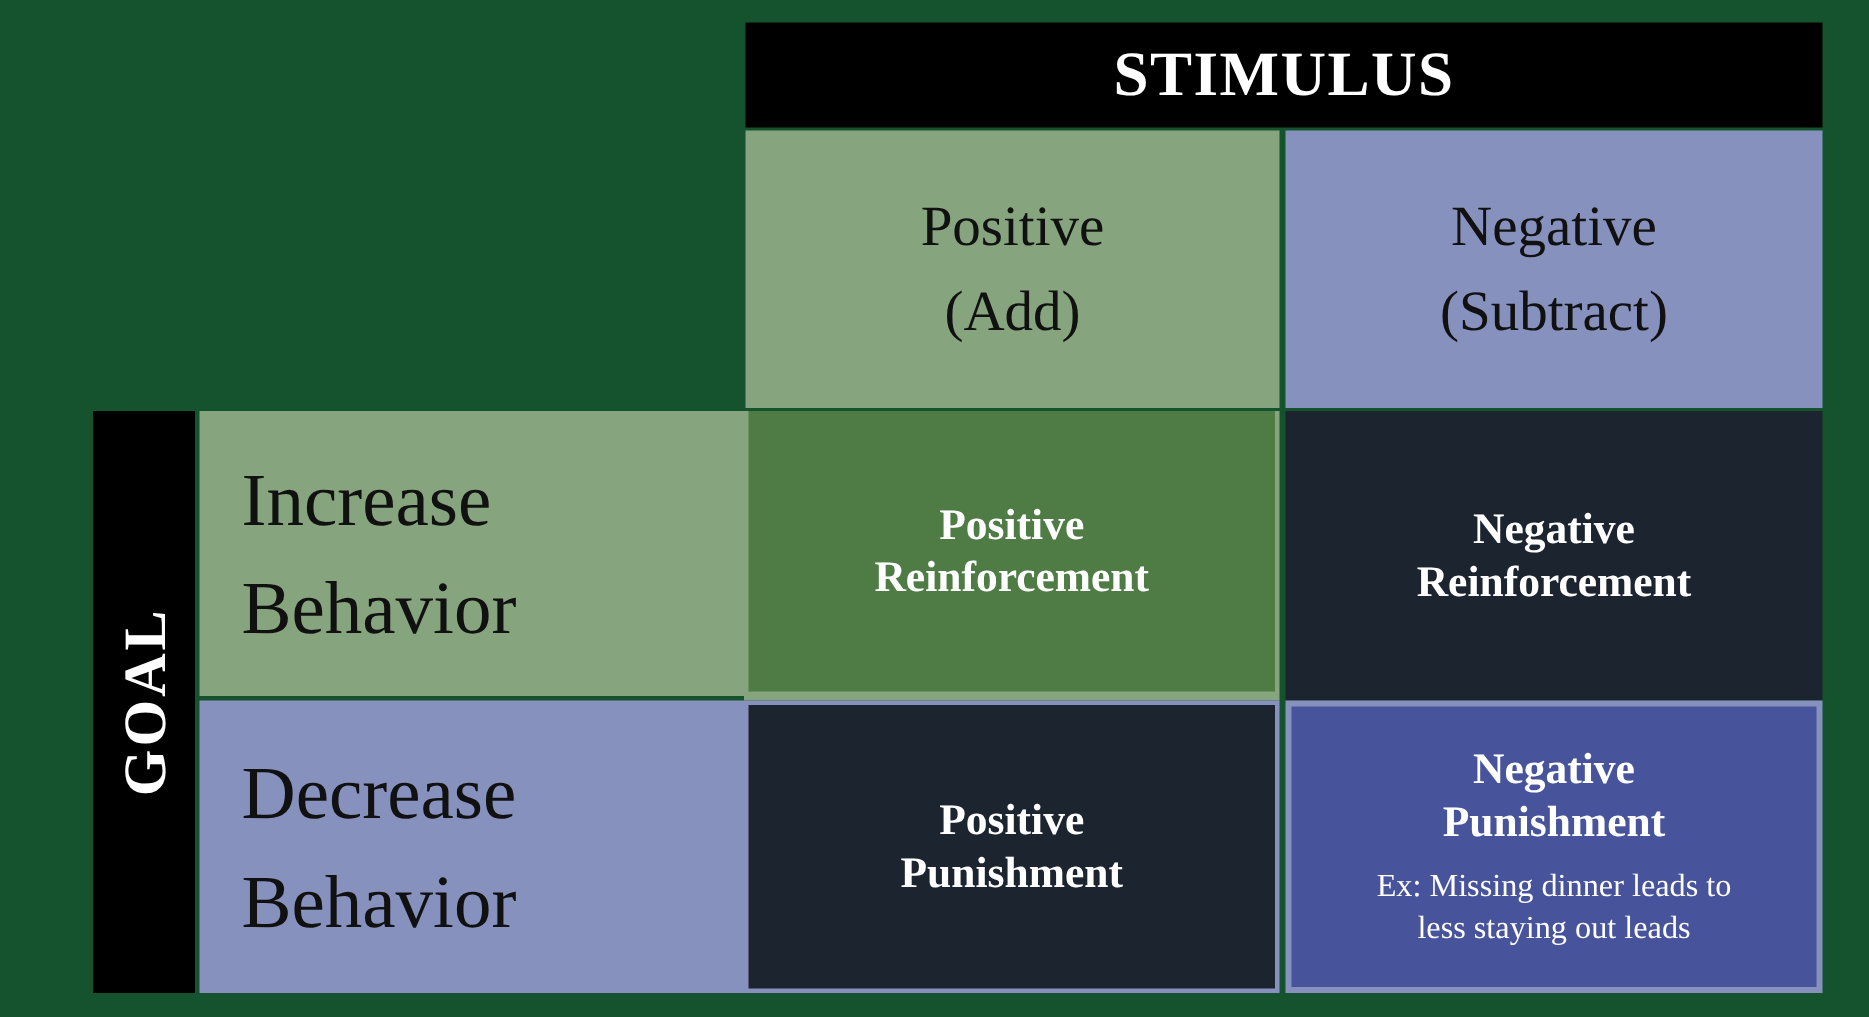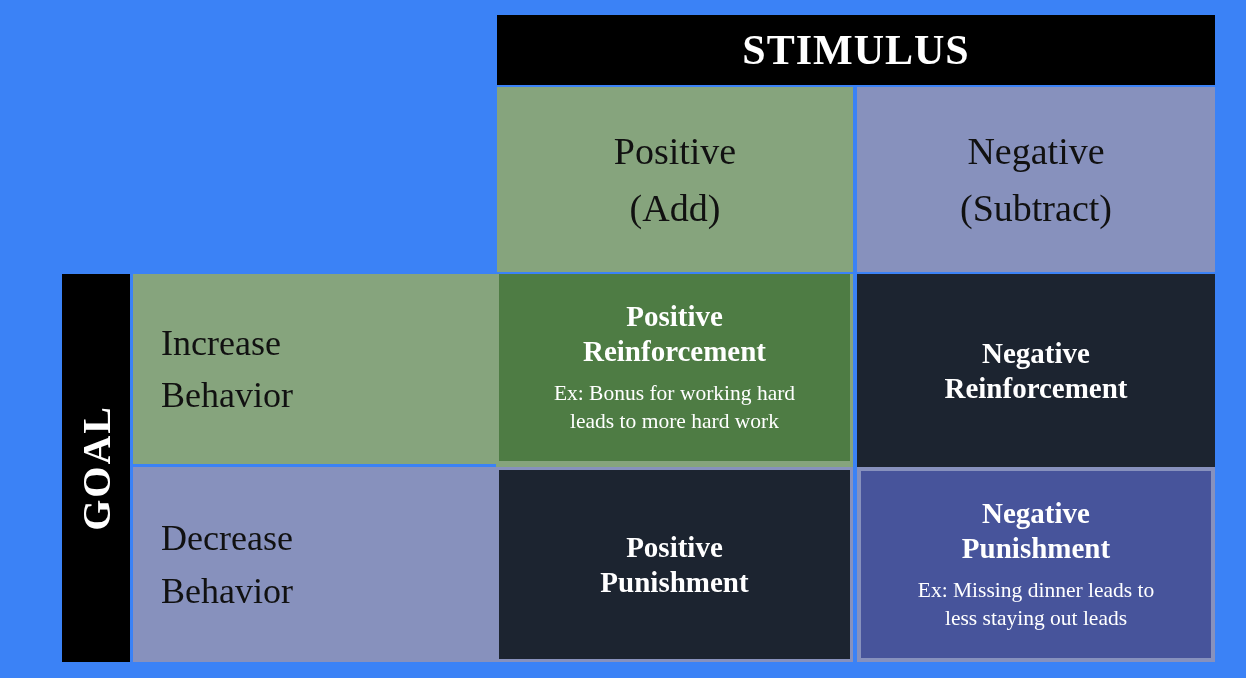--- a/index.html
+++ b/index.html
@@ -4,21 +4,21 @@
 <style>
   html, body {
     margin: 0;
     padding: 0;
     background: #ffffff;
   }
   .canvas {
     position: relative;
     width: 1246px;
     height: 678px;
-    background: #3b82f6;
+    background: #14532d;
     font-family: "Liberation Serif", "DejaVu Serif", serif;
     overflow: hidden;
   }
   .abs { position: absolute; }
 
   
   .stimulus-bar {
     left: 497px; top: 15px; width: 718px; height: 70px;
     display: flex; align-items: center; justify-content: center;
   }
@@ -62,21 +62,21 @@
   .row-header {
     left: 133px; width: 363px;
     display: flex; flex-direction: column; justify-content: center;
     box-sizing: border-box;
     padding-left: 28px;
   }
   .row-header-increase { top: 274px; height: 190px; }
   .row-header-decrease { top: 467px; height: 195px; }
   .row-header-label {
     color: #111111;
-    font-size: 36px;
+    font-size: 50px;
     line-height: 1.45;
     white-space: pre-line;
   }
 
   
   .cell-outer { box-sizing: border-box; }
   .cell-pr-outer { left: 496px; top: 274px; width: 357px; height: 193px; }
   .cell-nr-outer { left: 857px; top: 274px; width: 358px; height: 193px; }
   .cell-pp-outer { left: 496px; top: 467px; width: 357px; height: 195px; }
   .cell-np-outer { left: 857px; top: 467px; width: 358px; height: 195px; }
@@ -135,22 +135,20 @@
   </div>
   <div class="abs row-header row-header-decrease" style="background-color: rgb(135, 145, 189);">
     <span class="row-header-label">Decrease
 Behavior</span>
   </div>
 
   <div class="abs cell-outer cell-pr-outer" style="background-color: rgb(134, 164, 125);">
     <div class="cell-inner cell-pr-inner" style="background-color: rgb(78, 124, 68);">
       <span class="cell-title">Positive
 Reinforcement</span>
-      <span class="cell-example">Ex: Bonus for working hard
-leads to more hard work</span>
     </div>
   </div>
 
   <div class="abs cell-outer cell-nr-outer" style="background-color: rgb(28, 36, 48);">
     <div class="cell-inner cell-nr-inner">
       <span class="cell-title">Negative
 Reinforcement</span>
     </div>
   </div>
 

